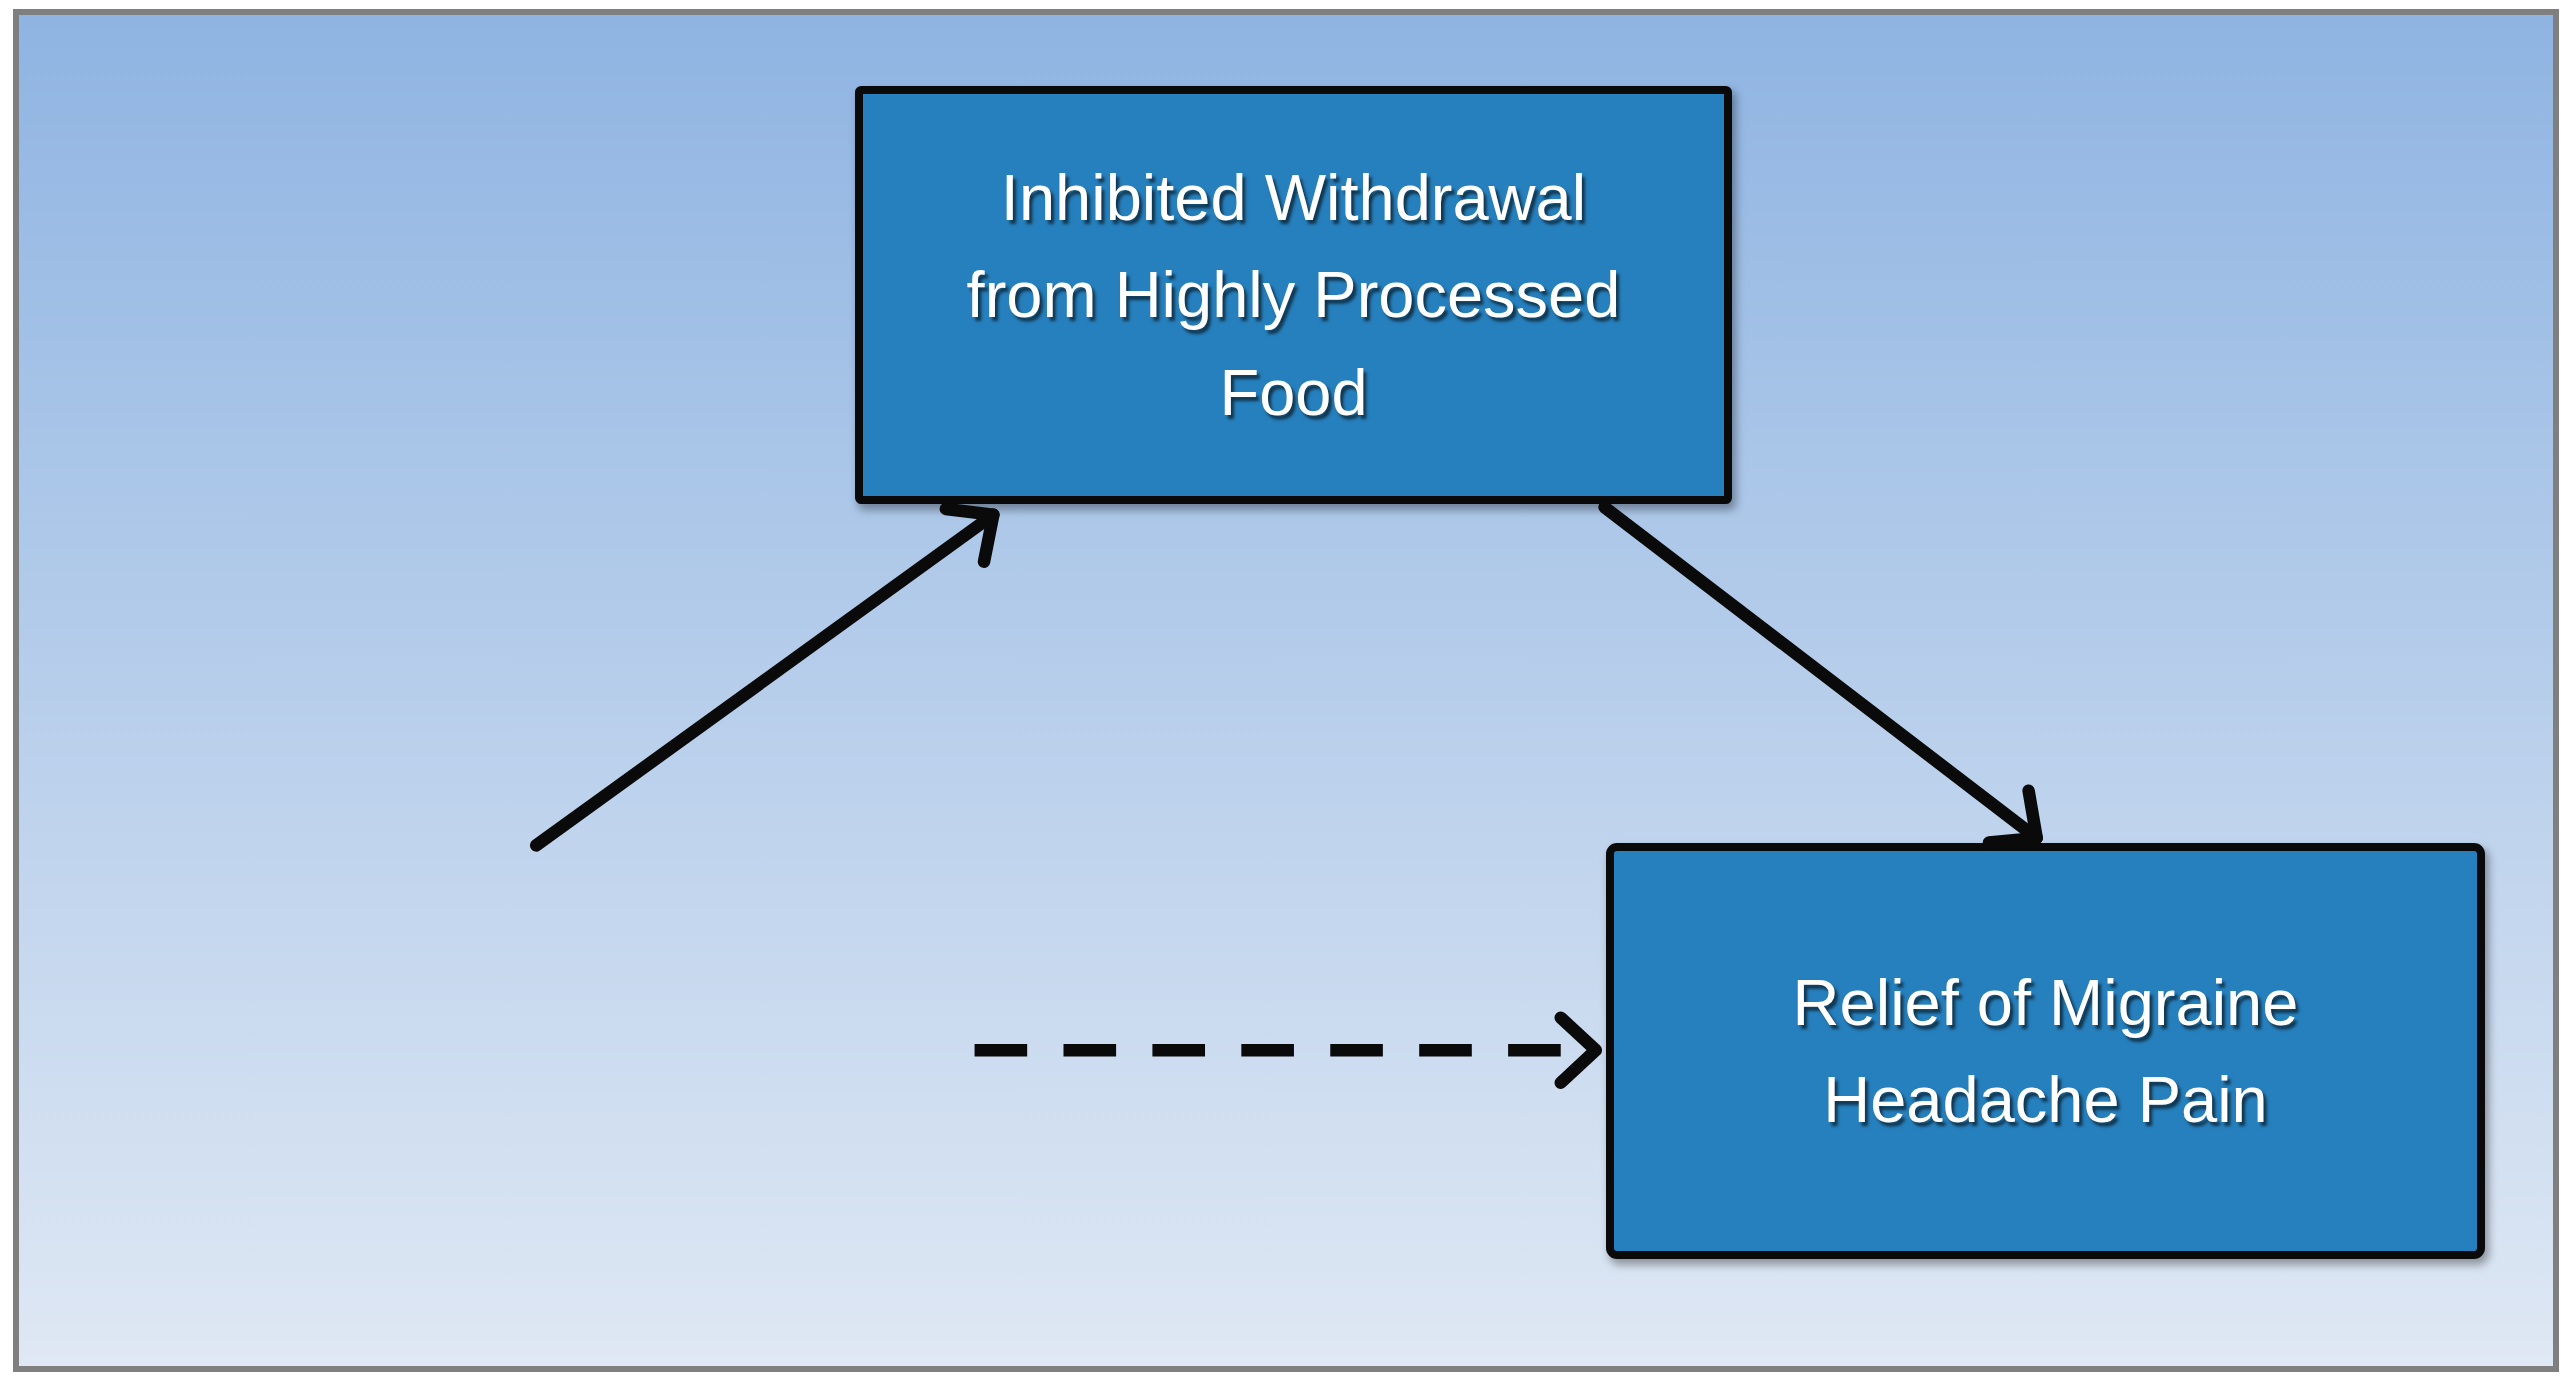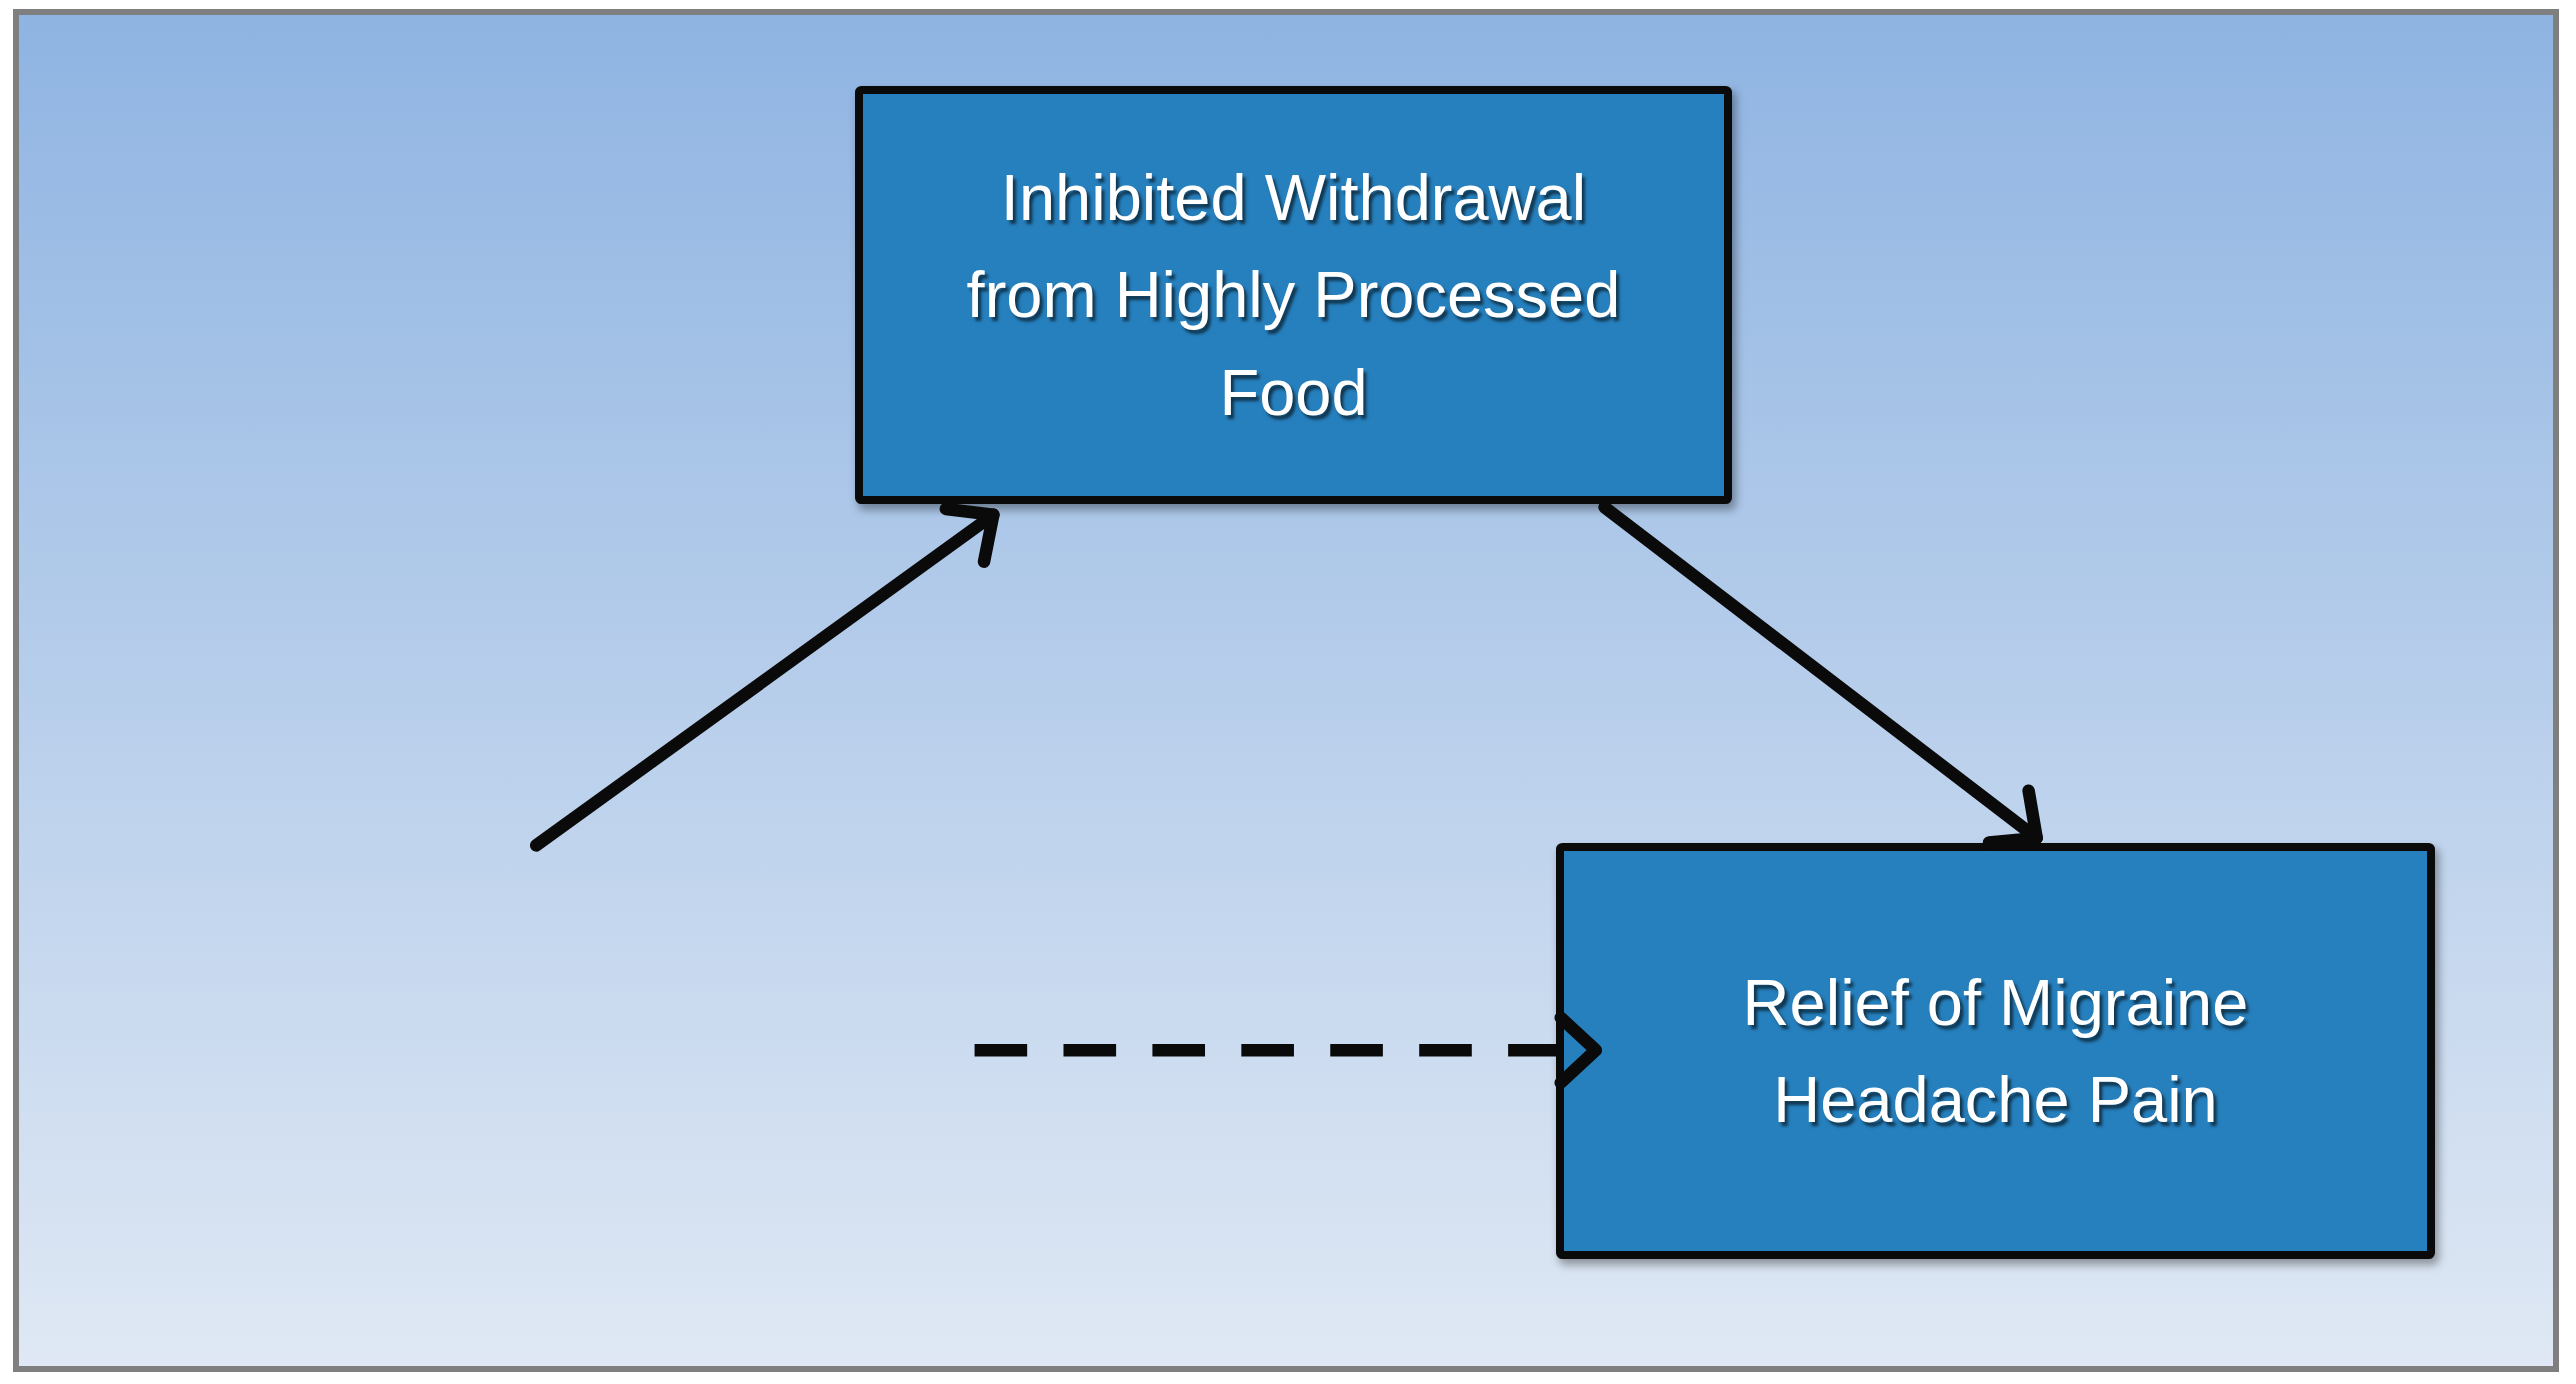--- a/index.html
+++ b/index.html
@@ -49,21 +49,21 @@
   .node-label {
     color: var(--node-text, #ffffff);
     font-size: 65px;
     line-height: 1.5;
     white-space: pre-line;
     text-shadow: 3.1px 4.4px 3.1px rgba(0,0,0,0.6);
     padding: 0 19px;
   }
   .node-mediator  { left: 855px; top: 86px;  width: 877px; height: 418px; }
   .node-predictor { left: 93px;  top: 843px; width: 882px; height: 416px; }
-  .node-outcome   { left: 1556px; top: 843px; width: 879px; height: 416px; }
+  .node-outcome   { left: 1606px; top: 843px; width: 879px; height: 416px; border-radius: 11px; }
 </style>
 </head>
 <body>
 
 <div class="stage">
 
   <div class="frame"></div>
 
   <div class="node node-mediator">
     <div class="node-label">Inhibited Withdrawal

